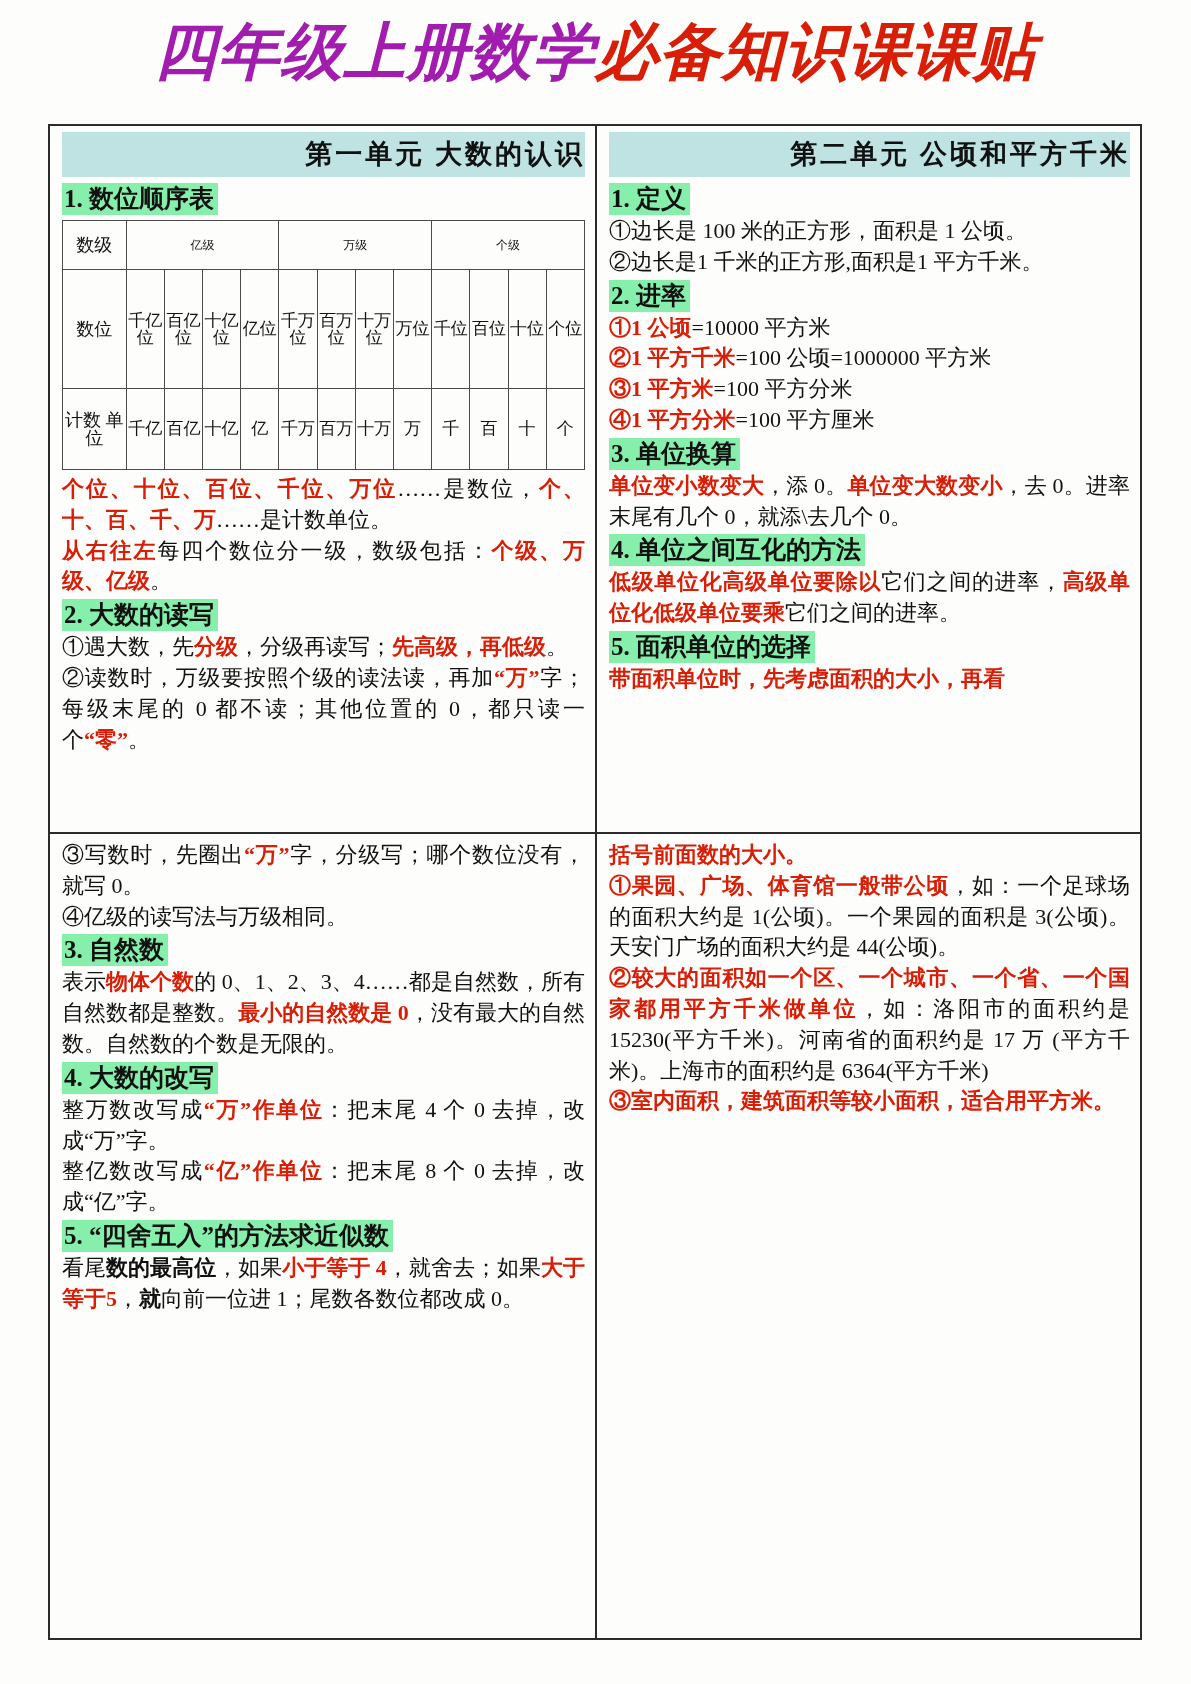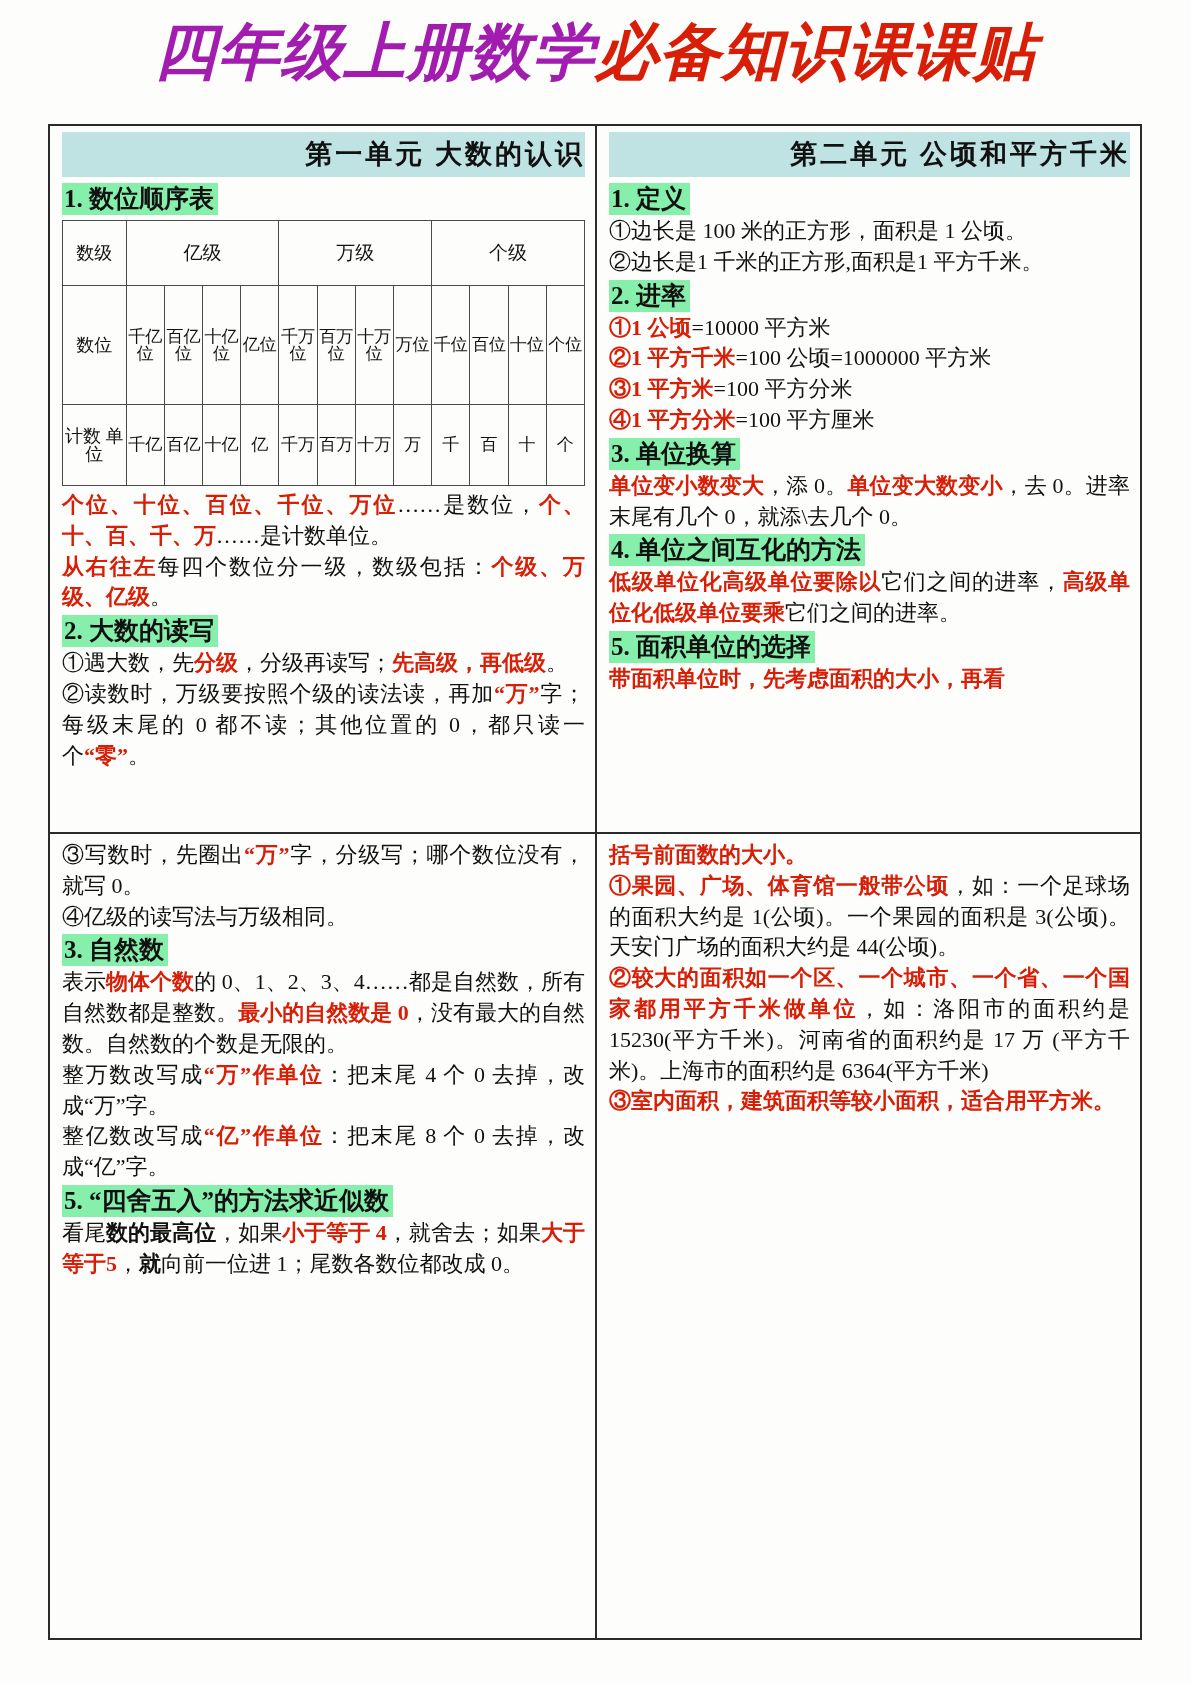--- a/index.html
+++ b/index.html
@@ -115,21 +115,21 @@
     border: 1px solid #4a4a4a;
     text-align: center;
     vertical-align: middle;
     font-size: 17px;
     line-height: 1.04;
     color: #111111;
     padding: 3px 0;
     font-family: "Liberation Serif", "DejaVu Serif", serif;
   }
   table.dt td.lbl { font-size: 18px; width: 12%; }
-  table.dt .grp { font-size: 19px; padding: 17px 0; }
+  table.dt .grp { font-size: 12px; padding: 9px 0; }
   table.dt .vert { word-break: break-all; line-height: 1.02; }
   .r1 td { height: 30px; }
   .r2 td { height: 112px; }
   .r3 td { height: 74px; }
 </style>
 </head>
 <body>
 
 <div id="page">
 
@@ -225,20 +225,21 @@
 
     <div class="row row-bottom">
 
       <div class="cell cell-left">
         <p class="para"><span>③写数时，先圈出</span><span class="rb">“万”</span><span>字，分级写；哪个数位没有，就写 0。</span></p>
         <p class="para">④亿级的读写法与万级相同。</p>
 
         <div><span class="sec-head">3. 自然数</span></div>
         <p class="para"><span>表示</span><span class="rb">物体个数</span><span>的 0、1、2、3、4……都是自然数，所有自然数都是整数。</span><span class="rb">最小的自然数是 0</span><span>，没有最大的自然数。自然数的个数是无限的。</span></p>
 
+        <div><span class="sec-head">4. 大数的改写</span></div>
         <p class="para"><span>整万数改写成</span><span class="rb">“万”作单位</span><span>：把末尾 4 个 0 去掉，改成“万”字。</span></p>
         <p class="para"><span>整亿数改写成</span><span class="rb">“亿”作单位</span><span>：把末尾 8 个 0 去掉，改成“亿”字。</span></p>
 
         <div><span class="sec-head">5. “四舍五入”的方法求近似数</span></div>
         <p class="para"><span>看尾</span><span class="k">数的最高位</span><span>，如果</span><span class="rb">小于等于 4</span><span>，就舍去；如果</span><span class="rb">大于等于5</span><span>，</span><span class="k">就</span><span>向前一位进 1；尾数各数位都改成 0。</span></p>
       </div>
 
       <div class="cell cell-right">
         <p class="para"><span class="rb">括号前面数的大小。</span></p>
 

